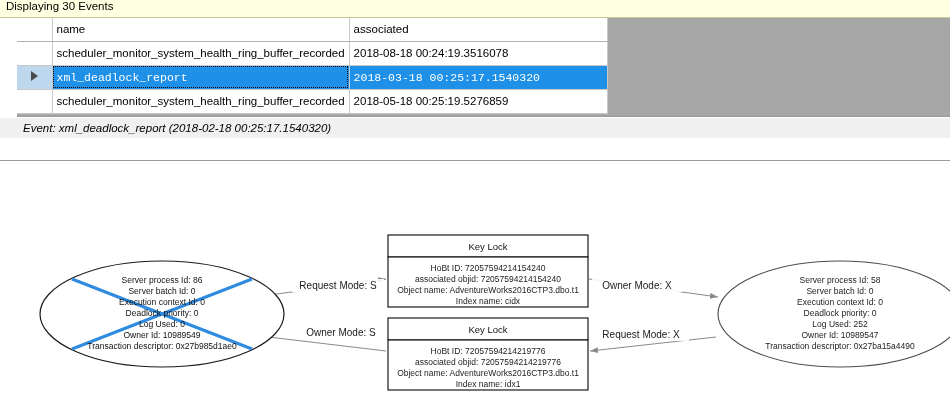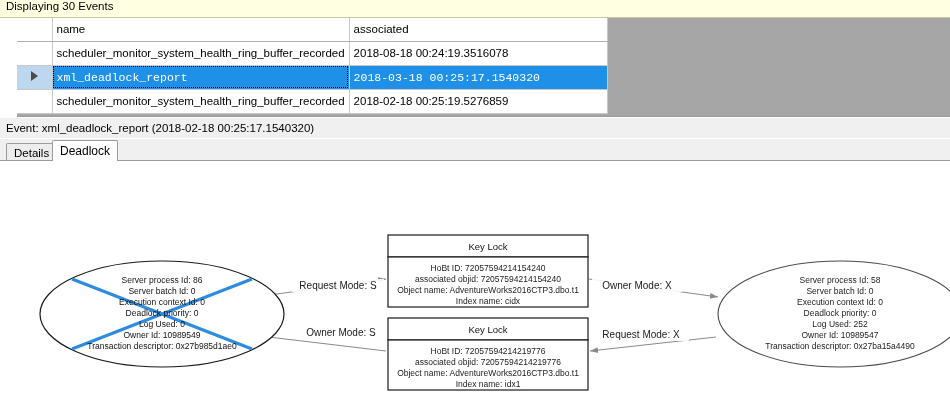--- a/index.html
+++ b/index.html
@@ -64,21 +64,21 @@
     border-top:5px solid transparent;
     border-bottom:5px solid transparent;
     border-left:7px solid #4A4A4A;
   }
 
   
   .event-line {
     position:absolute; left:0; top:118px; width:950px; height:20px;
     background:#F0F0F0;
     font-size:11.5px; color:#000;
-    display:flex; align-items:center; padding-left:6px;
+    display:flex; align-items:center; padding-left:23px;font-style:italic;
   }
 
   
   .tabstrip {
     position:absolute; left:0; top:139px; width:950px; height:22px;
     background:#F0F0F0;
   }
   .tab {
     position:absolute; top:4px; height:18px;
     font-size:11.5px; color:#000;
@@ -156,38 +156,30 @@
         <tr class="selected">
           <td class="sel-cell">
             <span class="play-tri"></span>
           </td>
           <td class="data-cell name-cell">xml_deadlock_report</td>
           <td class="data-cell">2018-03-18 00:25:17.1540320</td>
         </tr>
         <tr>
           <td class="sel-cell"></td>
           <td class="data-cell name-cell">scheduler_monitor_system_health_ring_buffer_recorded</td>
-          <td class="data-cell">2018-02-18 00:25:19.5276859</td>
+          <td class="data-cell">2018-05-18 00:25:19.5276859</td>
         </tr>
       </tbody>
     </table>
   </div>
 
   <div class="event-line">
     <span>Event: xml_deadlock_report (2018-02-18 00:25:17.1540320)</span>
   </div>
 
-  <div class="tabstrip">
-    <div class="tab" id="tab-details">
-      <span>Details</span>
-    </div>
-    <div class="tab active" id="tab-deadlock">
-      <span>Deadlock</span>
-    </div>
-  </div>
 
   <div class="canvas">
     <svg width="950" height="240" viewBox="0 0 950 240">
       <defs>
         <marker id="ah" markerWidth="9" markerHeight="9" refX="8" refY="3" orient="auto" markerUnits="strokeWidth">
           <path d="M0,0 L8,3 L0,6 z" fill="#8a8a8a"></path>
         </marker>
       </defs>
 
       <g>

